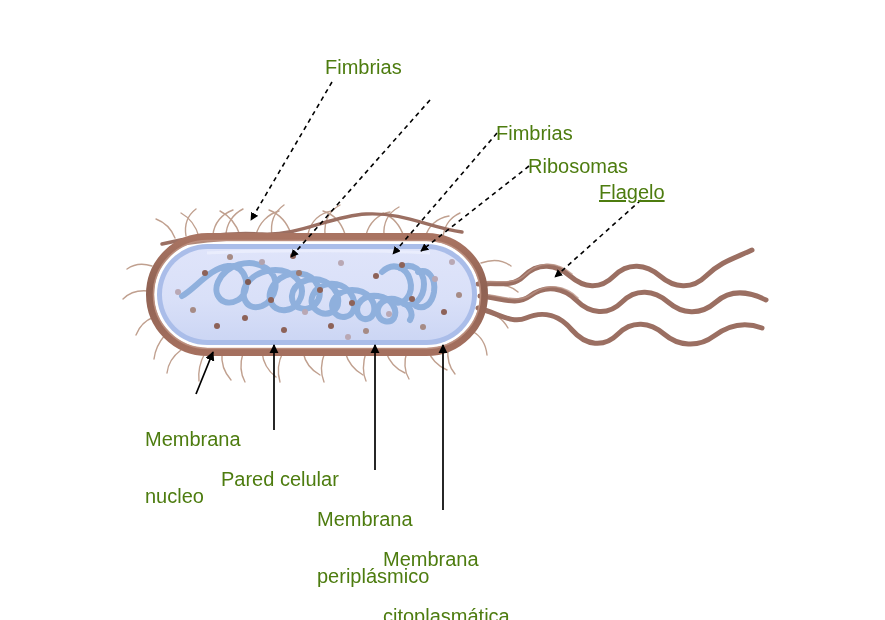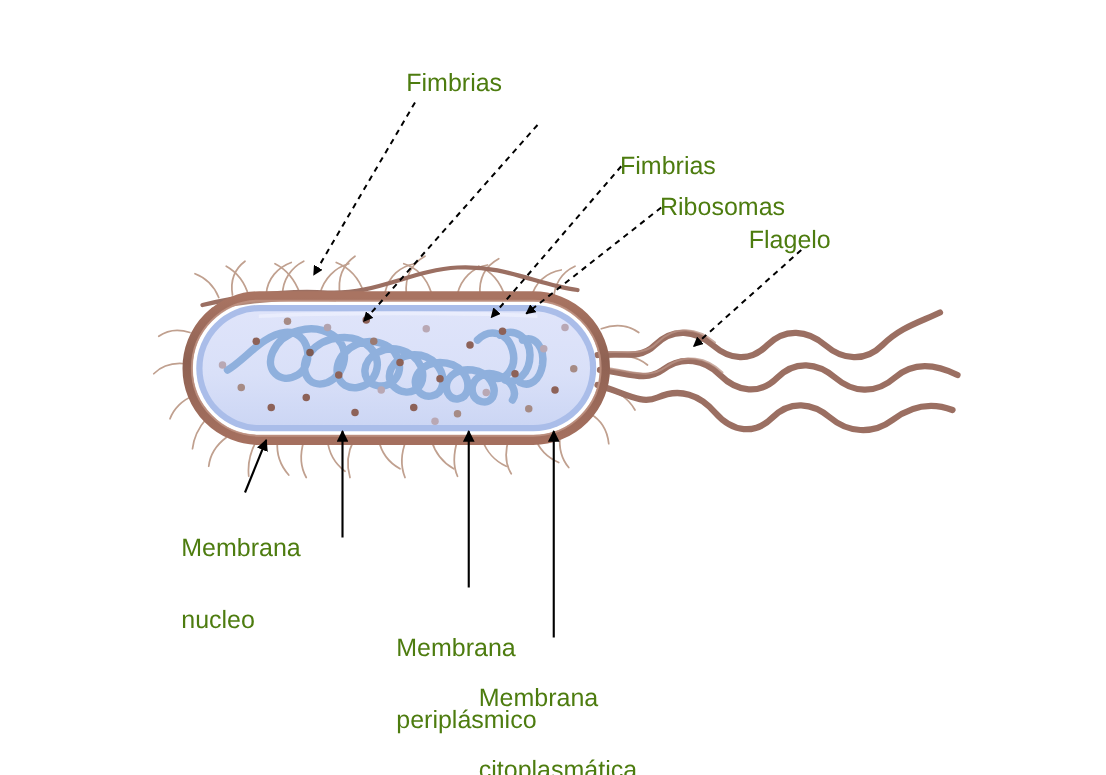--- a/index.html
+++ b/index.html
@@ -229,27 +229,30 @@
     </g>
   </svg>
 
   <div class="lbl" style="left:325px; top:58px;">Fimbrias</div>
 
 
   <div class="lbl" style="left:496px; top:124px;">Fimbrias</div>
 
   <div class="lbl" style="left:528px; top:157px;">Ribosomas</div>
 
-  <div class="lbl" style="left:599px; top:183px;">Flagelo</div>
+  <div class="lbl" style="left:599px; top:183px;text-decoration:underline;">Flagelo</div>
 
   <div class="lbl" style="left:145px; top:392px;">
     <div>Membrana</div>
     <div>nucleo</div>
   </div>
 
+  <div class="lbl" style="left:221px; top:432px;">
+    <div>Pared celular</div>
+  </div>
 
   <div class="lbl" style="left:317px; top:472px;">
     <div>Membrana</div>
     <div>periplásmico</div>
   </div>
 
   <div class="lbl" style="left:383px; top:512px;">
     <div>Membrana</div>
     <div>citoplasmática</div>
   </div>

